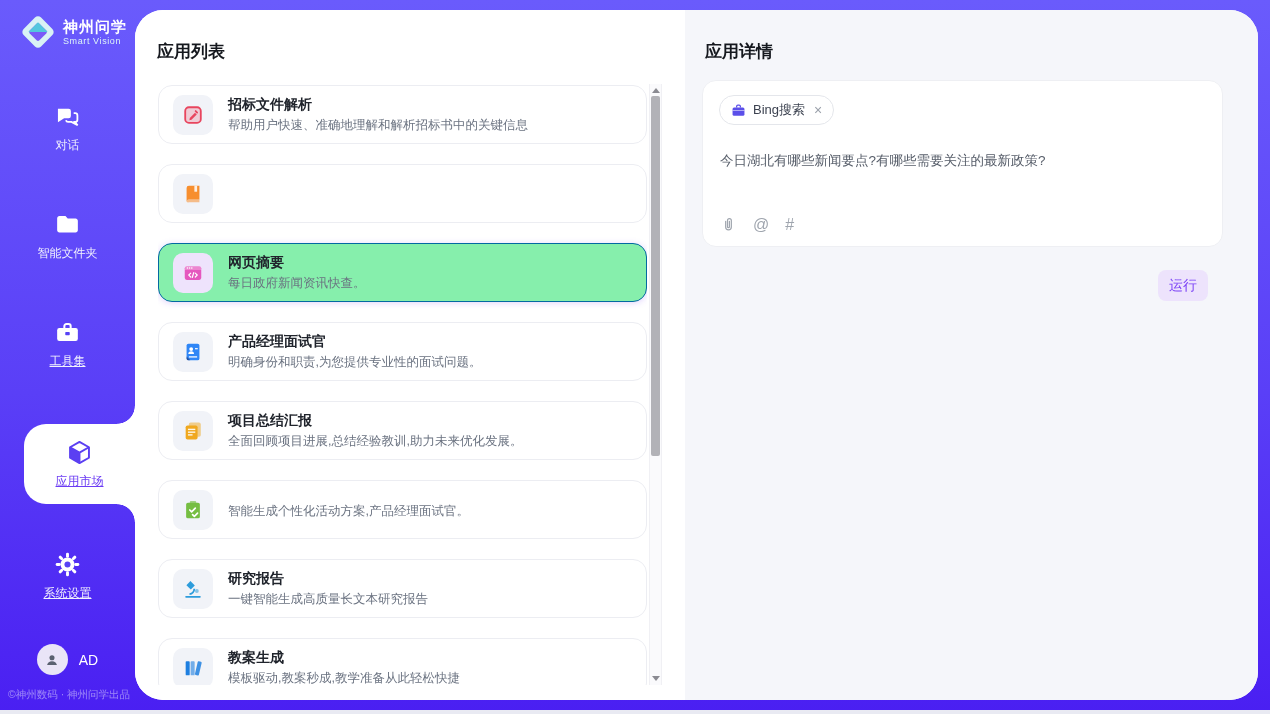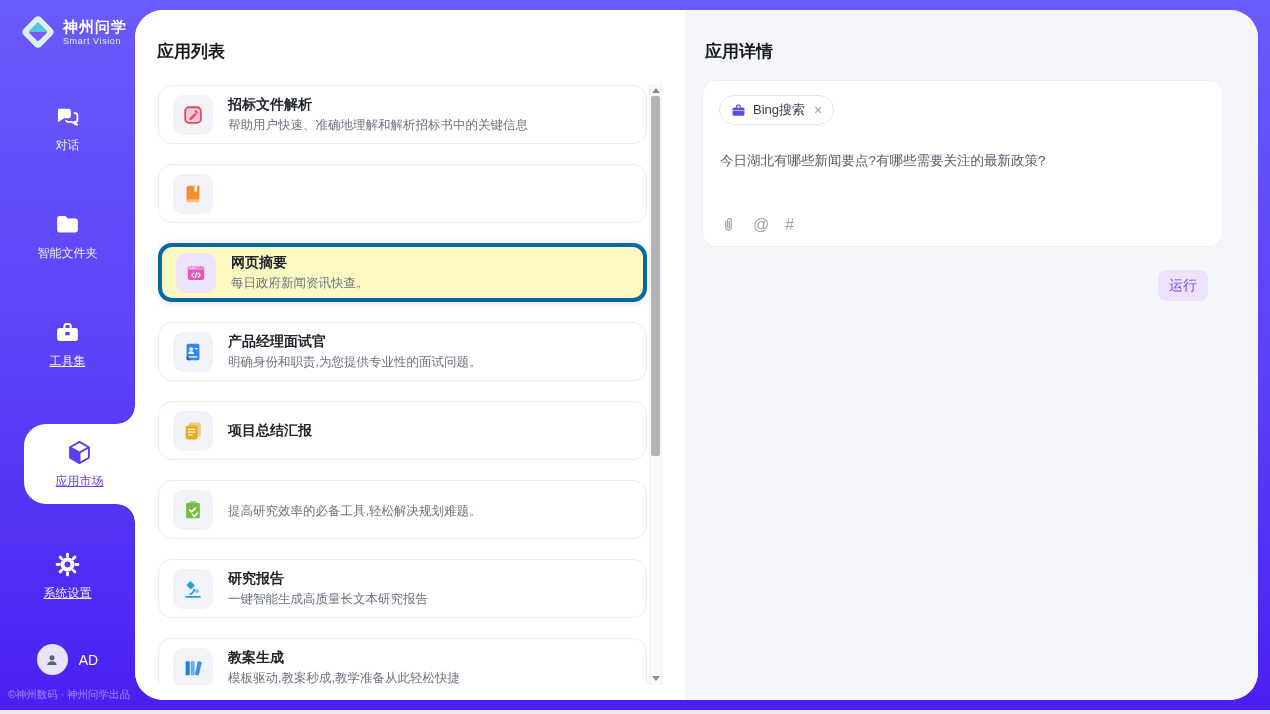--- a/index.html
+++ b/index.html
@@ -39,21 +39,21 @@
   
   .content{position:absolute;left:135px;top:10px;width:1123px;height:690px;background:#fff;border-radius:28px;display:flex;overflow:hidden;}
   .list-panel{width:550px;position:relative;background:#fff;}
   .detail-panel{width:573px;position:relative;background:#F5F6FA;}
   .panel-title{position:absolute;top:30px;left:22px;margin:0;font-size:17px;font-weight:bold;color:#15181E;}
   .detail-panel .panel-title{left:20px;}
 
   
   .cards{position:absolute;left:23px;top:75px;width:489px;height:600px;overflow:hidden;}
   .app-card{box-sizing:border-box;height:59px;border:1px solid #ECEDF2;border-radius:14px;background:#fff;display:flex;align-items:center;padding:0 14px;margin-bottom:20px;cursor:pointer;}
-  .app-card.selected{background:#fef9c3;border:4px solid #0369a1;box-shadow:0 1px 6px rgba(134,85,246,.25);}
+  .app-card.selected{background:#86efac;border:1px solid #0369a1;box-shadow:0 1px 6px rgba(134,85,246,.25);}
   .app-icon{width:40px;height:40px;border-radius:10px;background:#F1F3F8;display:flex;align-items:center;justify-content:center;margin-right:15px;flex:none;}
   .app-card.selected .app-icon{background:#EEE3FC;}
   .app-icon svg{width:22px;height:22px;display:block;}
   .app-texts{display:flex;flex-direction:column;min-width:0;}
   .app-title{font-size:14px;font-weight:bold;color:#20242C;line-height:1.3;}
   .app-desc{font-size:12.5px;color:#6A7280;margin-top:4px;white-space:nowrap;}
 
   
   .scrollbar{position:absolute;left:514px;top:74px;width:13px;height:601px;background:#FAFAFC;border-left:1px solid #F0F0F4;border-right:1px solid #F0F0F4;box-sizing:border-box;}
   .sb-arrow{position:absolute;left:2px;width:0;height:0;border-left:4px solid transparent;border-right:4px solid transparent;cursor:pointer;}
@@ -231,33 +231,34 @@
             <svg viewBox="0 0 24 24">
               <rect x="7.5" y="2.8" width="13" height="15.5" rx="2" fill="currentColor" opacity=".5"></rect>
               <rect x="4" y="6" width="13" height="15.3" rx="2" fill="currentColor"></rect>
               <rect x="6.5" y="9.5" width="8" height="1.5" fill="#fff" opacity=".9"></rect>
               <rect x="6.5" y="12.5" width="8" height="1.5" fill="#fff" opacity=".9"></rect>
               <rect x="6.5" y="15.5" width="5" height="1.5" fill="#fff" opacity=".9"></rect>
             </svg>
           </span>
           <span class="app-texts">
             <span class="app-title">项目总结汇报</span>
+            <span class="app-desc">全面回顾项目进展,总结经验教训,助力未来优化发展。</span>
           </span>
         </div>
         <div class="app-card">
           <span class="app-icon" style="color: rgb(118, 190, 67);">
             <svg viewBox="0 0 24 24">
               <rect x="4.5" y="4" width="15" height="17" rx="2" fill="currentColor"></rect>
               <rect x="8.5" y="2.2" width="7" height="3.6" rx="1.2" fill="currentColor" opacity=".65"></rect>
               <path d="M8.5 12l2 2 4-4" fill="none" stroke="#fff" stroke-width="1.8" stroke-linecap="round" stroke-linejoin="round"></path>
               <path d="M11.5 17l2 2 3.5-3.5" fill="none" stroke="#fff" stroke-width="1.8" stroke-linecap="round" stroke-linejoin="round"></path>
             </svg>
           </span>
           <span class="app-texts">
-            <span class="app-desc">提高研究效率的必备工具,轻松解决规划难题。</span>
+            <span class="app-desc">智能生成个性化活动方案,产品经理面试官。</span>
           </span>
         </div>
         <div class="app-card">
           <span class="app-icon" style="color: rgb(45, 156, 219);">
             <svg viewBox="0 0 24 24">
               <path d="M4.5 20.5h15" stroke="currentColor" stroke-width="2" stroke-linecap="round"></path>
               <path d="M9.2 3.4l4.8 4.8-4.4 4.4-4.8-4.8z" fill="currentColor"></path>
               <path d="M13.4 11.8a5.8 5.8 0 0 1-5.2 5.7" fill="none" stroke="currentColor" stroke-width="2"></path>
               <circle cx="16.2" cy="14.2" r="2.1" fill="currentColor" opacity=".55"></circle>
             </svg>

